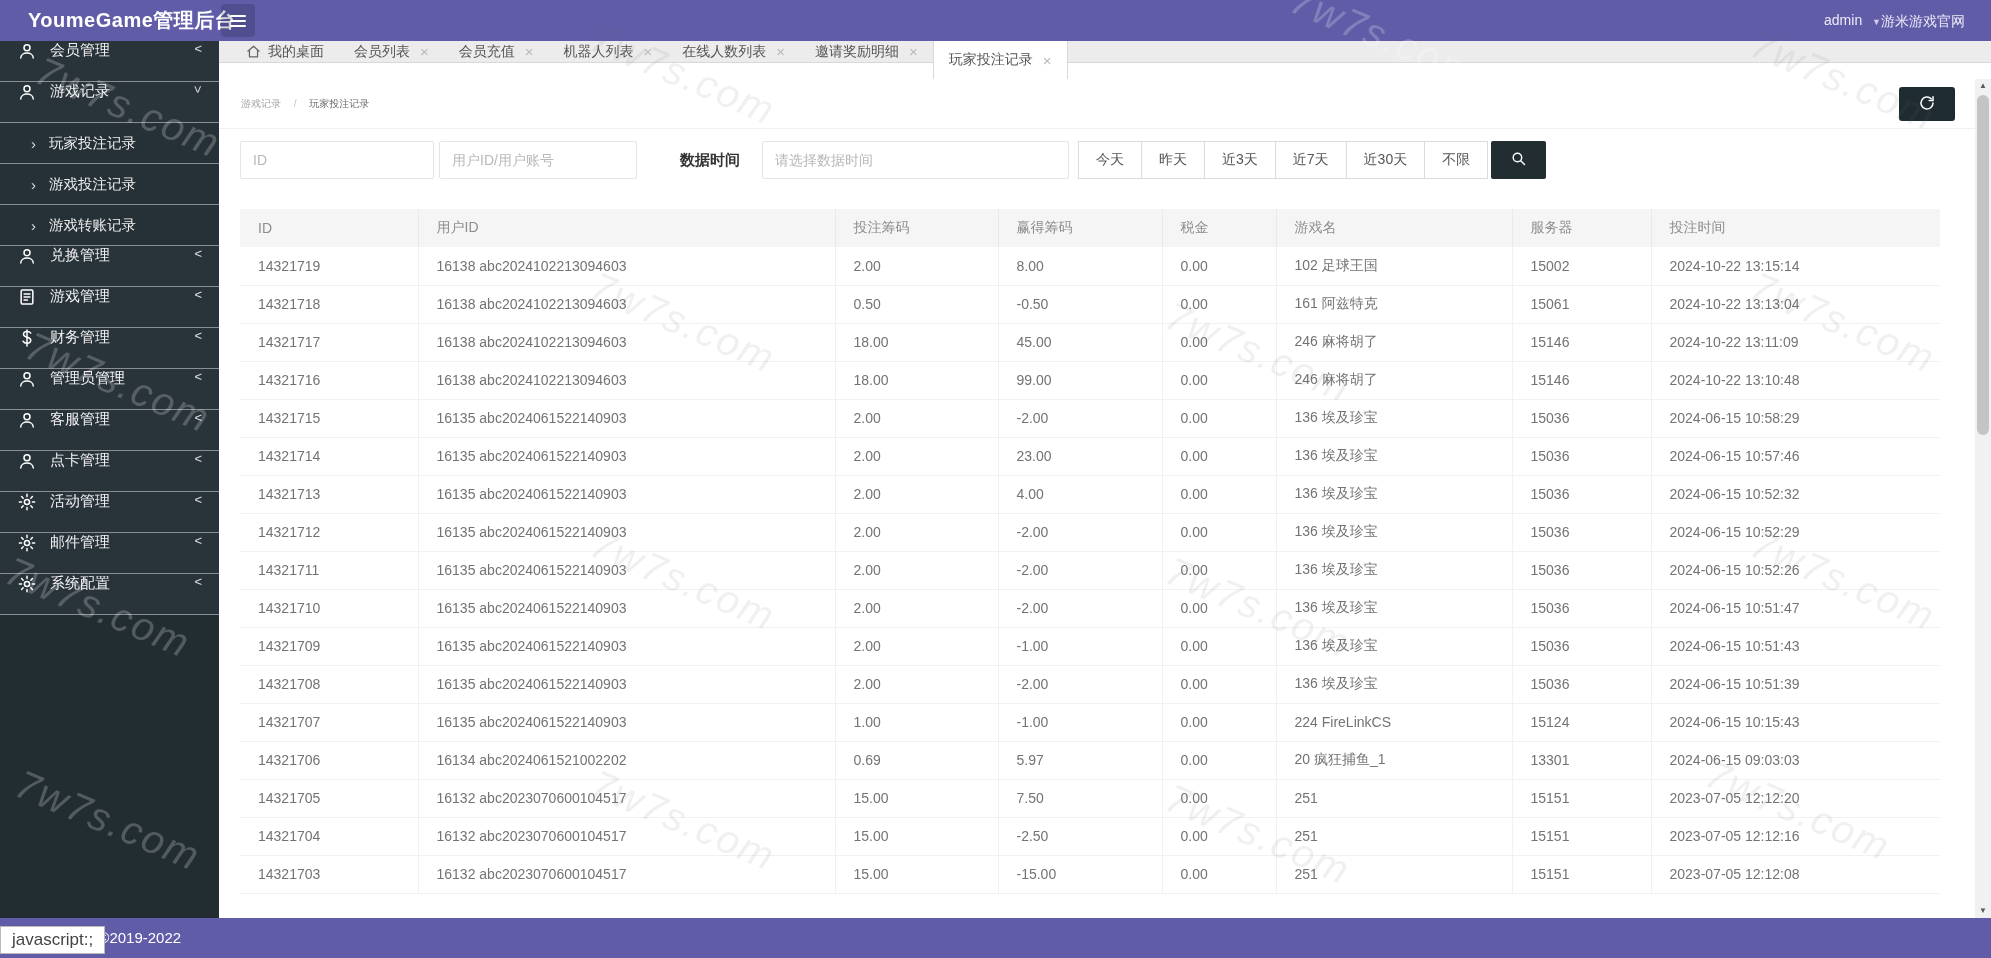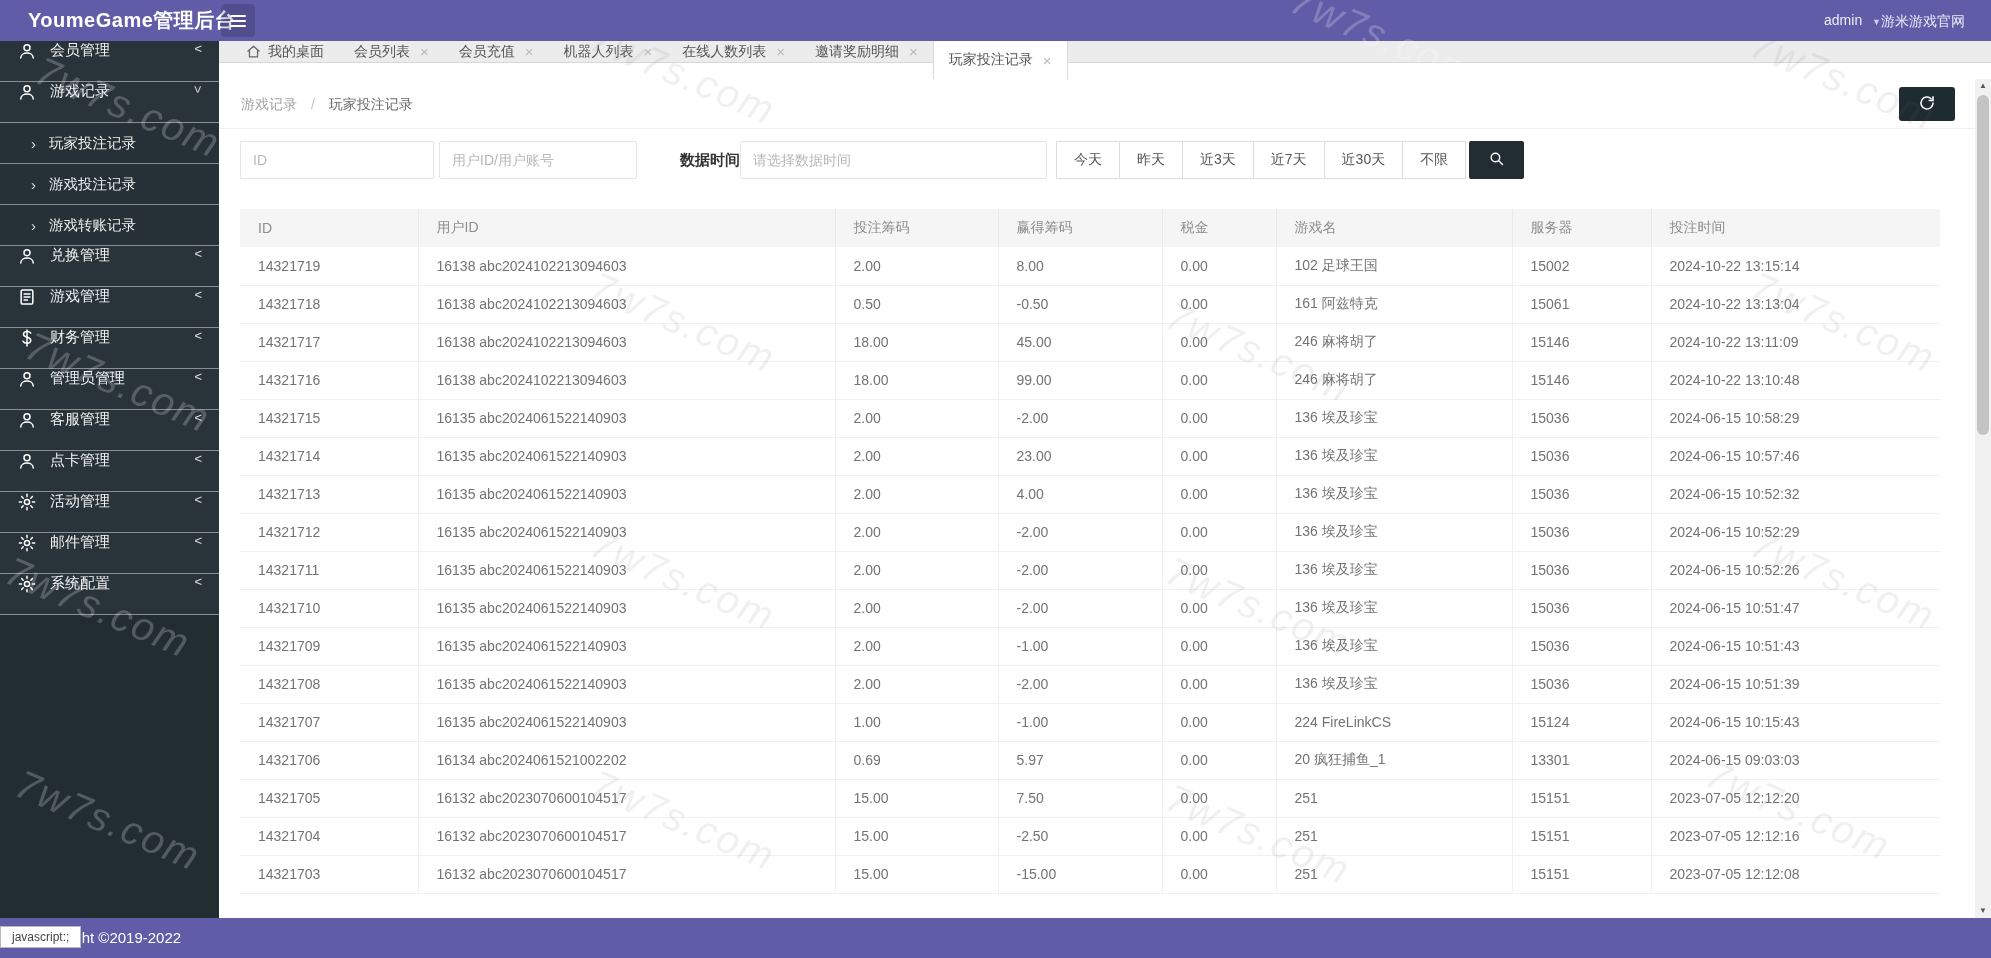--- a/index.html
+++ b/index.html
@@ -74,42 +74,42 @@
     background: #fff; border-left: 1px solid #d9d9d9; border-right: 1px solid #d9d9d9;
     height: 38px; position: relative; top: 0;
   }
 
   
   .main {
     position: absolute; left: 219px; top: 79px; right: 16px; bottom: 40px;
     background: #fff; overflow: hidden; z-index: 1;
   }
   .crumb-row { position: relative; height: 50px; border-bottom: 1px solid #f0f0f0; }
-  .breadcrumb { position: absolute; left: 22px; top: 0; line-height: 50px; font-size: 14px; }
+  .breadcrumb { position: absolute; left: 22px; top: 0; line-height: 50px; font-size: 10px; }
   .breadcrumb .parent { color: #a3a3a3; }
   .breadcrumb .sep { color: #c5c5c5; margin: 0 10px; }
   .breadcrumb .current { color: #6b6b6b; }
   .refresh-btn {
     position: absolute; right: 20px; top: 8px; width: 56px; height: 34px;
     background: #1e2b31; border: none; border-radius: 3px; cursor: pointer;
     display: flex; align-items: center; justify-content: center;
   }
   .refresh-btn svg { width: 18px; height: 18px; }
 
   .filter-row { margin: 12px 0 0 21px; height: 38px; display: flex; align-items: center; }
   .filter-row input {
     height: 38px; border: 1px solid #e5e5e5; border-radius: 2px;
     padding: 0 12px; font-size: 14px; color: #333; outline: none;
     font-family: inherit;
   }
   .filter-row input::placeholder { color: #b8b8b8; }
   .inp-id { width: 194px; }
   .inp-user { width: 198px; margin-left: 5px; }
   .lbl-date { margin-left: 43px; font-size: 15px; font-weight: bold; color: #333; }
-  .inp-date { width: 307px; }
+  .inp-date { width: 307px; margin-left: 22px; }
   .quick-group { display: flex; margin-left: 9px; }
   .quick-group button {
     height: 38px; padding: 8px 17px; background: #fff; border: 1px solid #dcdcdc;
     font-size: 14px; color: #555; cursor: pointer; margin-left: -1px; font-family: inherit;
   }
   .quick-group button:first-child { margin-left: 0; }
   .search-btn {
     width: 55px; height: 38px; margin-left: 3px; background: #222d32;
     border: none; border-radius: 2px; cursor: pointer;
     display: flex; align-items: center; justify-content: center;
@@ -151,21 +151,21 @@
 
   
   .app-footer {
     position: absolute; left: 0; right: 0; bottom: 0; height: 40px;
     background: #605ca8; z-index: 6;
   }
   .app-footer span { position: absolute; left: 30px; line-height: 40px; color: #fff; font-size: 15px; }
   .status-tip {
     position: absolute; left: 0; top: 926px; z-index: 9;
     background: #fff; border: 1px solid #b9b9b9; padding: 3px 11px;
-    font-size: 12px; color: #444;
+    font-size: 17px; color: #444;
   }
 
   
   .wm {
     position: absolute; z-index: 8; pointer-events: none;
     font-size: 40px; font-style: italic; letter-spacing: 2px;
     transform: rotate(23deg); white-space: nowrap;
   }
   .wm.light { color: rgba(255,255,255,.22); }
   .wm.dark  { color: rgba(110,110,110,.10); }

